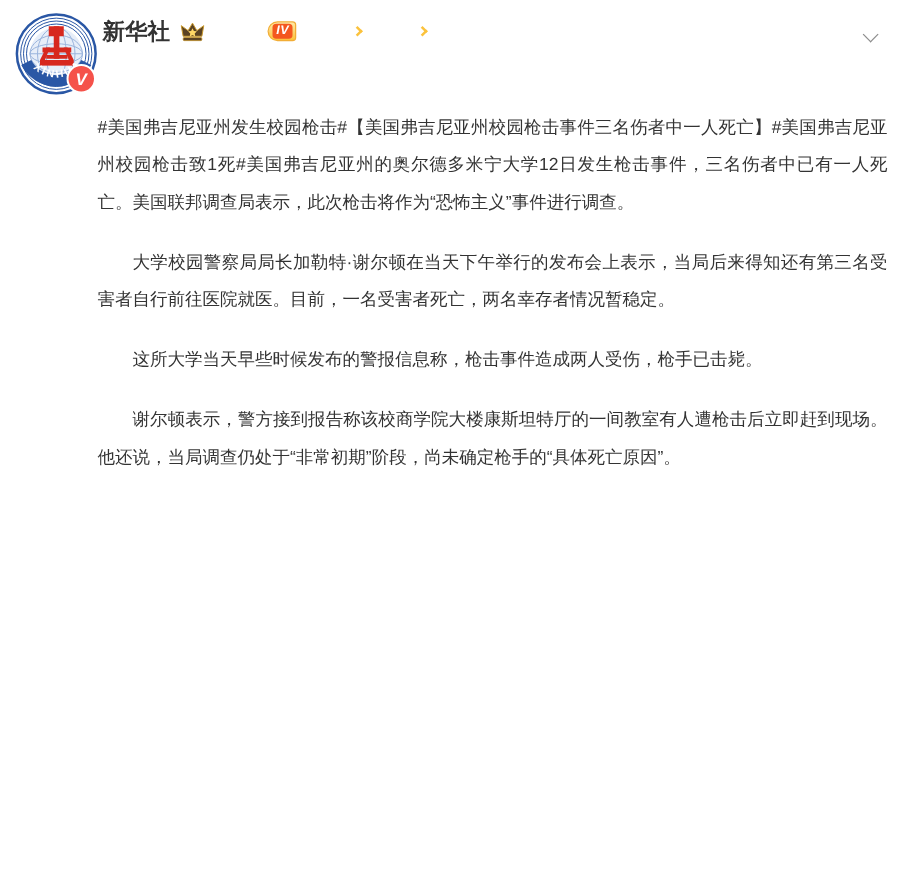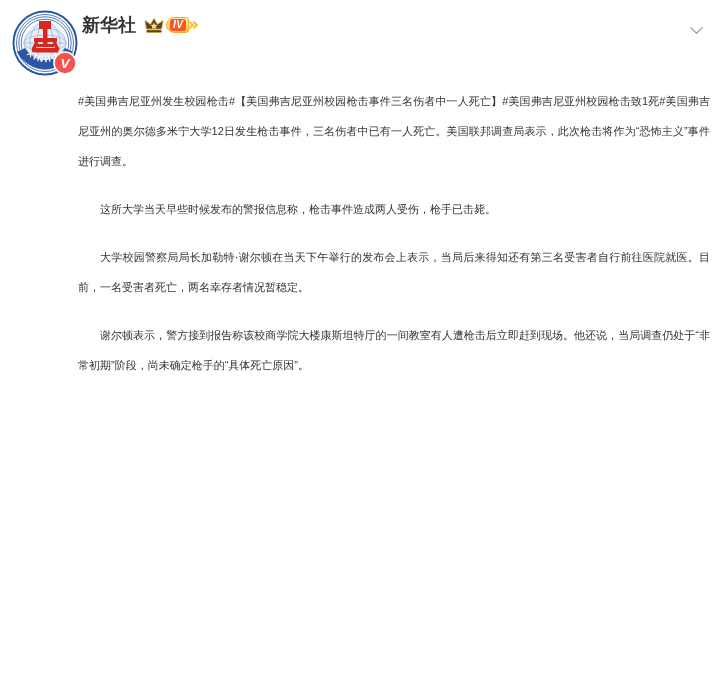--- a/index.html
+++ b/index.html
@@ -10,21 +10,21 @@
     color:#333;
   }
   .post { padding:10px 9px 0 12px; position:relative; }
 
   
   .header { display:flex; align-items:flex-start; position:relative; }
   .avatar-wrap { width:66px; height:66px; flex:0 0 66px; position:relative; cursor:pointer; }
   .user-info { margin-left:4px; padding-top:2px;text-align:right; }
   .name-row { display:flex; align-items:center; height:26px; }
   .username { font-size:18px; font-weight:bold; color:#333; cursor:pointer; }
-  .vip-group { display:flex; align-items:center; margin-left:8px; cursor:pointer; }
+  .vip-group { display:flex; align-items:center; margin-left:8px; cursor:pointer;gap:48px; }
   .crown { margin-right:2px; }
   .iv-pill {
     display:inline-flex; align-items:center; height:16px; padding:0 2px 0 3px;
     background:linear-gradient(180deg,#ffe9a6,#fbc23c);
     border:1px solid #f2ad36; border-radius:8px 3px 3px 8px;
   }
   .iv-box {
     background:#f4571f; color:#fff; font-size:10px; font-weight:bold; font-style:italic;
     line-height:12px; padding:0 3px; border-radius:3px; letter-spacing:0.5px;
   }
@@ -36,21 +36,21 @@
   .post-menu {
     position:absolute; right:4px; top:10px; width:20px; height:20px; cursor:pointer;
     display:flex; align-items:center; justify-content:center;
   }
   .chevron-down { width:9px; height:9px; border-right:1.5px solid #8d8d8d;
     border-bottom:1.5px solid #8d8d8d; transform:rotate(45deg) translate(-2px,-2px); }
 
   
   .content { margin-left:66px; margin-top:10px; width:632px; }
   .content p {
-    font-size:11px; line-height:30px; color:#333;
+    font-size:14px; line-height:30px; color:#333;
     text-align:justify; word-break:break-all;
   }
   .content p + p { margin-top:18px; }
   .content p.indent { text-indent:2em; }
   .collapse-link { color:#eb7350; text-decoration:none; margin-left:10px; cursor:pointer; }
 </style>
 </head>
 <body>
 
 <div class="post">
@@ -110,18 +110,18 @@
       </div>
     </div>
 
     <div class="post-menu">
       <span class="chevron-down"></span>
     </div>
   </div>
 
   <div class="content">
     <p>#美国弗吉尼亚州发生校园枪击#【美国弗吉尼亚州校园枪击事件三名伤者中一人死亡】#美国弗吉尼亚州校园枪击致1死#美国弗吉尼亚州的奥尔德多米宁大学12日发生枪击事件，三名伤者中已有一人死亡。美国联邦调查局表示，此次枪击将作为“恐怖主义”事件进行调查。</p>
+    <p class="indent">大学校园警察局局长加勒特·谢尔顿在当天下午举行的发布会上表示，当局后来得知还有第三名受害者自行前往医院就医。目前，一名受害者死亡，两名幸存者情况暂稳定。</p>
     <p class="indent">这所大学当天早些时候发布的警报信息称，枪击事件造成两人受伤，枪手已击毙。</p>
-    <p class="indent">大学校园警察局局长加勒特·谢尔顿在当天下午举行的发布会上表示，当局后来得知还有第三名受害者自行前往医院就医。目前，一名受害者死亡，两名幸存者情况暂稳定。</p>
     <p class="indent">谢尔顿表示，警方接到报告称该校商学院大楼康斯坦特厅的一间教室有人遭枪击后立即赶到现场。他还说，当局调查仍处于“非常初期”阶段，尚未确定枪手的“具体死亡原因”。</p>
   </div>
 
 </div>
 
 </body></html>

